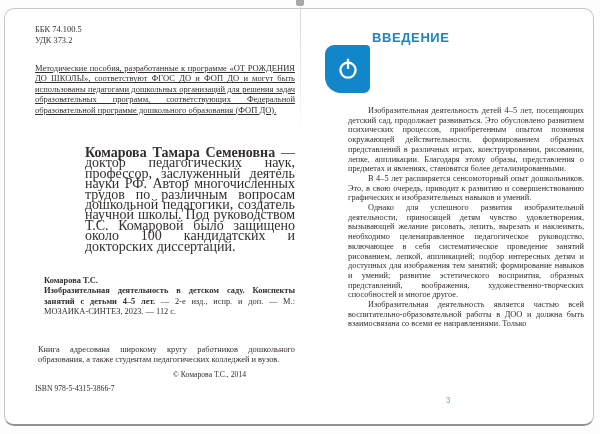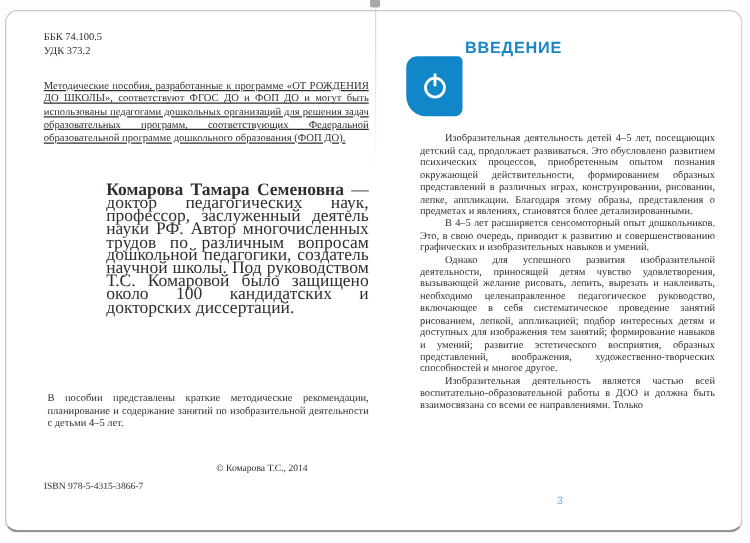--- a/index.html
+++ b/index.html
@@ -85,21 +85,21 @@
   .chapter-heading {
     position: absolute; left: 372px; top: 30px;
     font-family: "Liberation Sans", sans-serif;
     font-weight: bold;
     font-size: 13px;
     letter-spacing: 0.6px;
     color: #1b86c6;
     text-align: center;
   }
   .intro-body {
-    position: absolute; left: 336px; top: 106px; width: 236px;
+    position: absolute; left: 348px; top: 106px; width: 236px;
     font-size: 8.3px; line-height: 9.7px;
   }
   .intro-body p { margin: 0; text-indent: 20px; }
   .page-number {
     position: absolute; left: 302px; top: 395px; width: 292px;
     text-align: center;
     font-family: "Liberation Sans", sans-serif;
     font-size: 8.5px;
     color: #74b1dc;
   }
@@ -117,23 +117,27 @@
     <div>ББК 74.100.5</div>
     <div>УДК 373.2</div>
   </div>
 
   <div class="program-note txt just">Методические пособия, разработанные к программе «ОТ РОЖДЕНИЯ ДО ШКОЛЫ», соответствуют ФГОС ДО и ФОП ДО и могут быть использованы педагогами дошкольных организаций для решения задач образовательных программ, соответствующих Федеральной образовательной программе дошкольного образования (ФОП ДО).</div>
 
   <div class="author-bio txt just">
     <b>Комарова Тамара Семеновна</b><span> — доктор педагогических наук, профессор, заслуженный деятель науки РФ. Автор многочисленных трудов по различным вопросам дошкольной педагогики, создатель научной школы. Под руководством Т.С. Комаровой было защищено около 100 кандидатских и докторских диссертаций.</span>
   </div>
 
+  <div class="biblio txt just">
+    <b>Комарова Т.С.</b><br>
+    <b>Изобразительная деятельность в детском саду. Конспекты занятий с детьми 4–5 лет.</b><span> — 2-е изд., испр. и доп. — М.: МОЗАИКА-СИНТЕЗ, 2023. — 112 с.</span>
+  </div>
 
-  <div class="annotation-1 txt just">В пособии представлены краткие методические рекомендации, планирование и содержание занятий по изобразительной деятельности с детьми 4–5 лет.</div>
 
+  <div class="annotation-2 txt just">Книга адресована широкому кругу работников дошкольного образования, а также студентам педагогических колледжей и вузов.</div>
 
   <div class="isbn txt">ISBN 978-5-4315-3866-7</div>
 
   <div class="copyright-block txt">
     <div>© Комарова Т.С., 2014</div>
   </div>
 
   <div class="chapter-icon">
     <span style="display:inline-flex;">
       <svg width="26" height="26" viewBox="0 0 24 24" fill="none">

